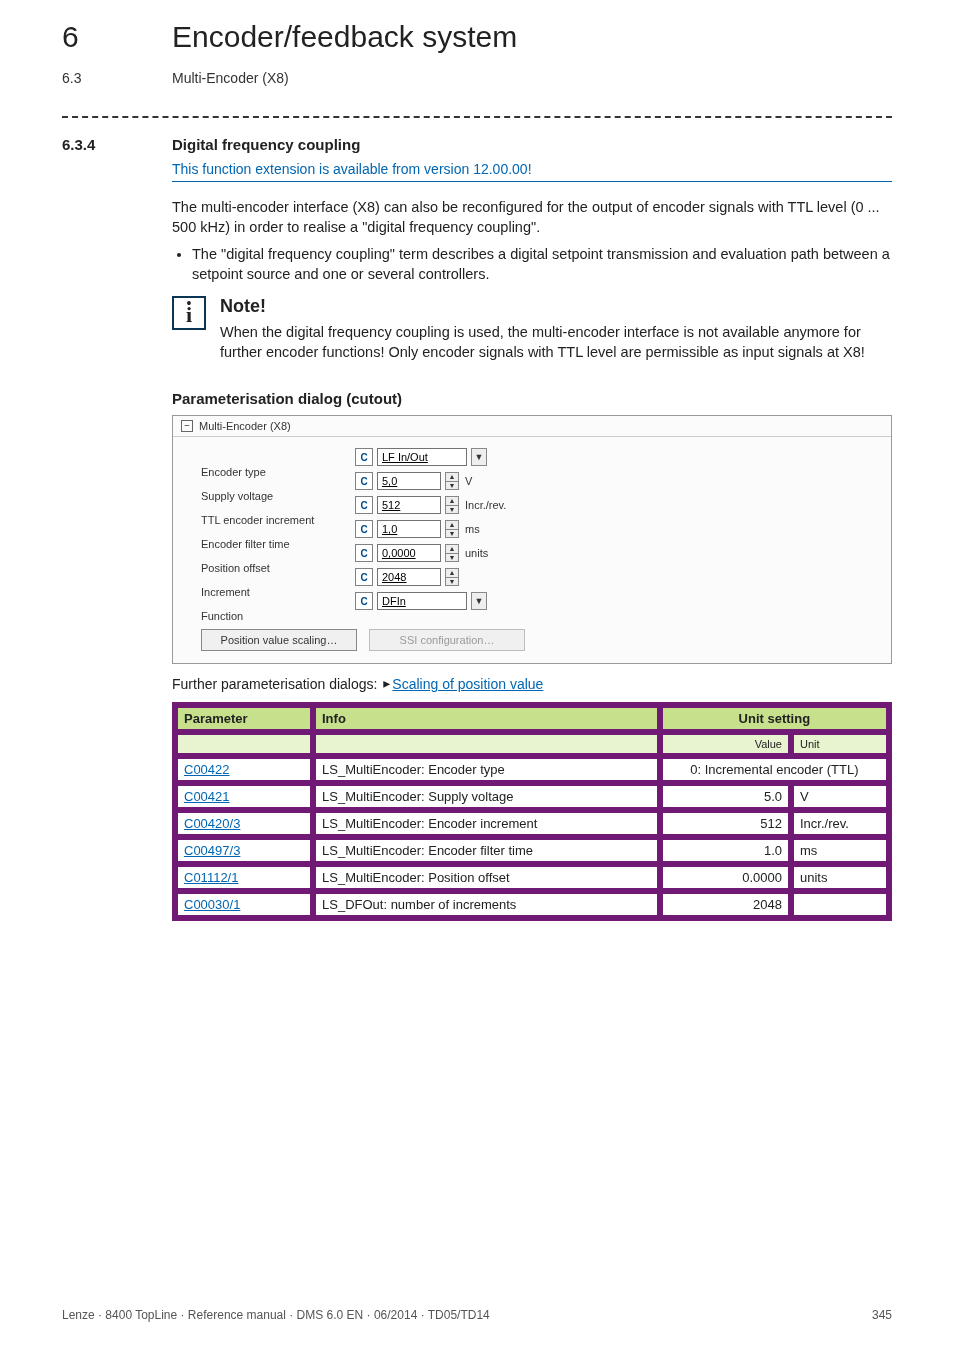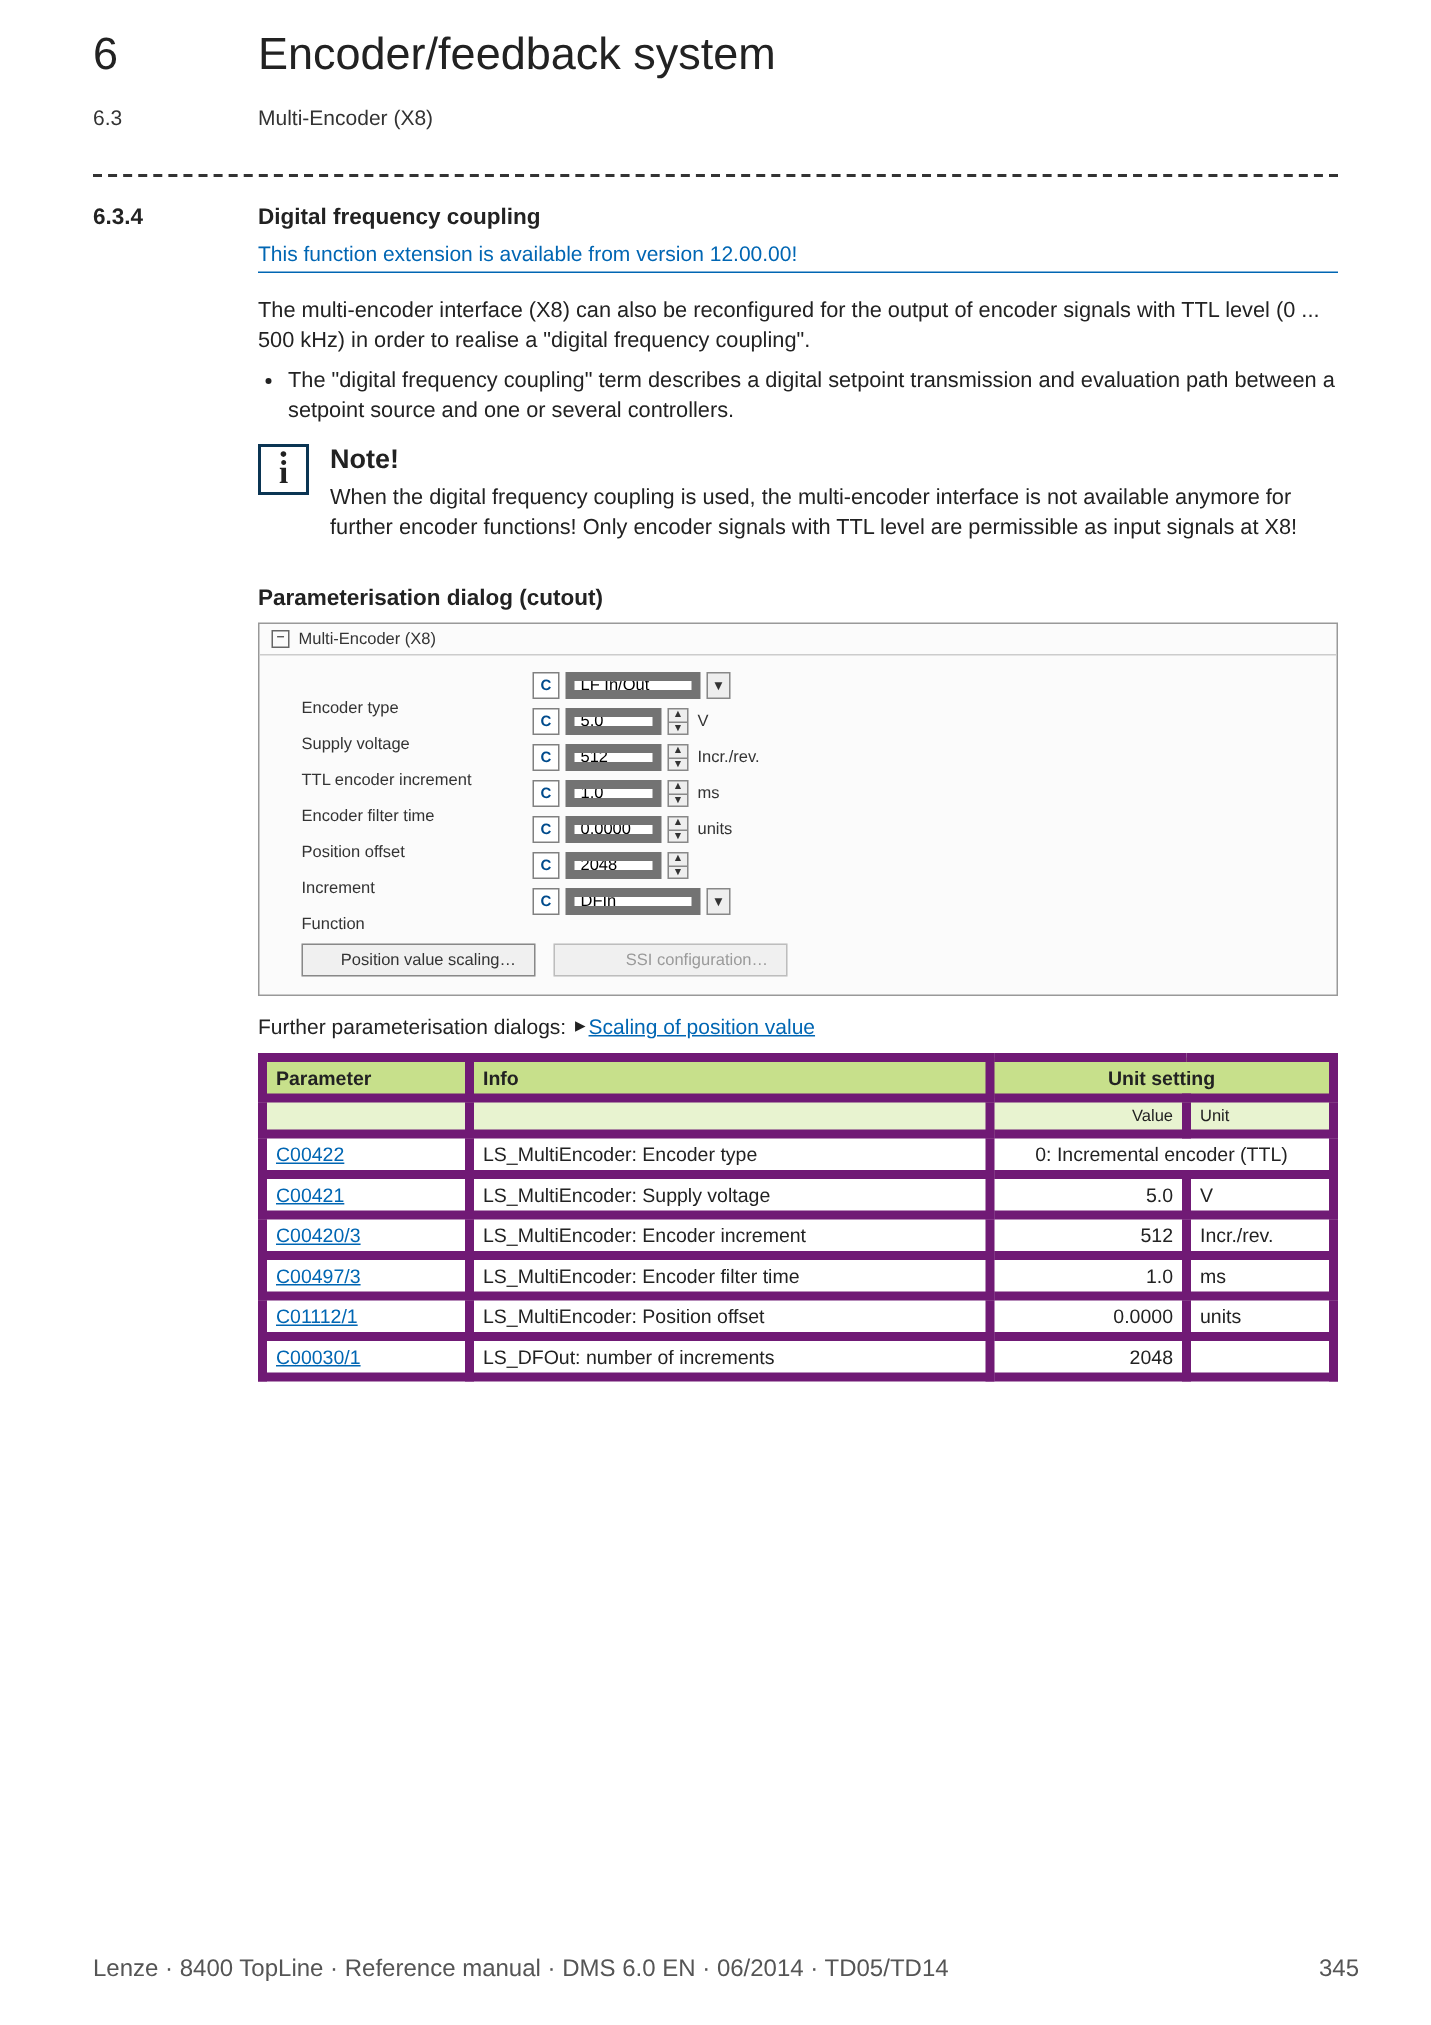--- a/index.html
+++ b/index.html
@@ -176,21 +176,21 @@
     align-items:center;
     justify-content:center;
     width:16px; height:16px;
     border:1px solid #808080;
     font-size:10px;
     font-weight:bold;
     color:#004b8c;
     background:#fff;
   }
   .dlg-input {
-    border:6px solid #737373;
+    border:1px solid #737373;
     background:#fff;
     font-size:11px;
     height:18px;
     padding:0 4px;
     box-sizing:border-box;
     text-decoration:underline;
   }
   .dlg-select { width: 90px; }
   .dlg-num { width: 64px; }
   .spinner-btns {
@@ -228,21 +228,21 @@
     display:flex;
     gap:12px;
     padding: 8px 12px 12px 28px;
   }
   .dlg-btn {
     border:1px solid #888;
     background:#f0f0f0;
     font-size:11px;
     padding:4px 12px;
     min-width:130px;
-    text-align:right;
+    text-align:center;
   }
   .dlg-btn.disabled {
     color:#9a9a9a;
     border-color:#bdbdbd;
   }
 
   .further-line {
     font-size: 14px;
     margin: 12px 0 10px 0;
   }
@@ -289,24 +289,24 @@
   }
   table.param-table td.unit {
     text-align: left;
     width: 80px;
   }
 
   .footer {
     position: absolute;
     bottom: 28px;
     left: 62px;
-    right: 48px;
+    right: 62px;
     display: flex;
     justify-content: space-between;
-    font-size: 16px;
+    font-size: 12px;
     color: #555;
   }
 </style>
 </head>
 <body>
 
 <div class="page">
 
   <div class="chapter-line">
     <div class="chapter-num">6</div>

